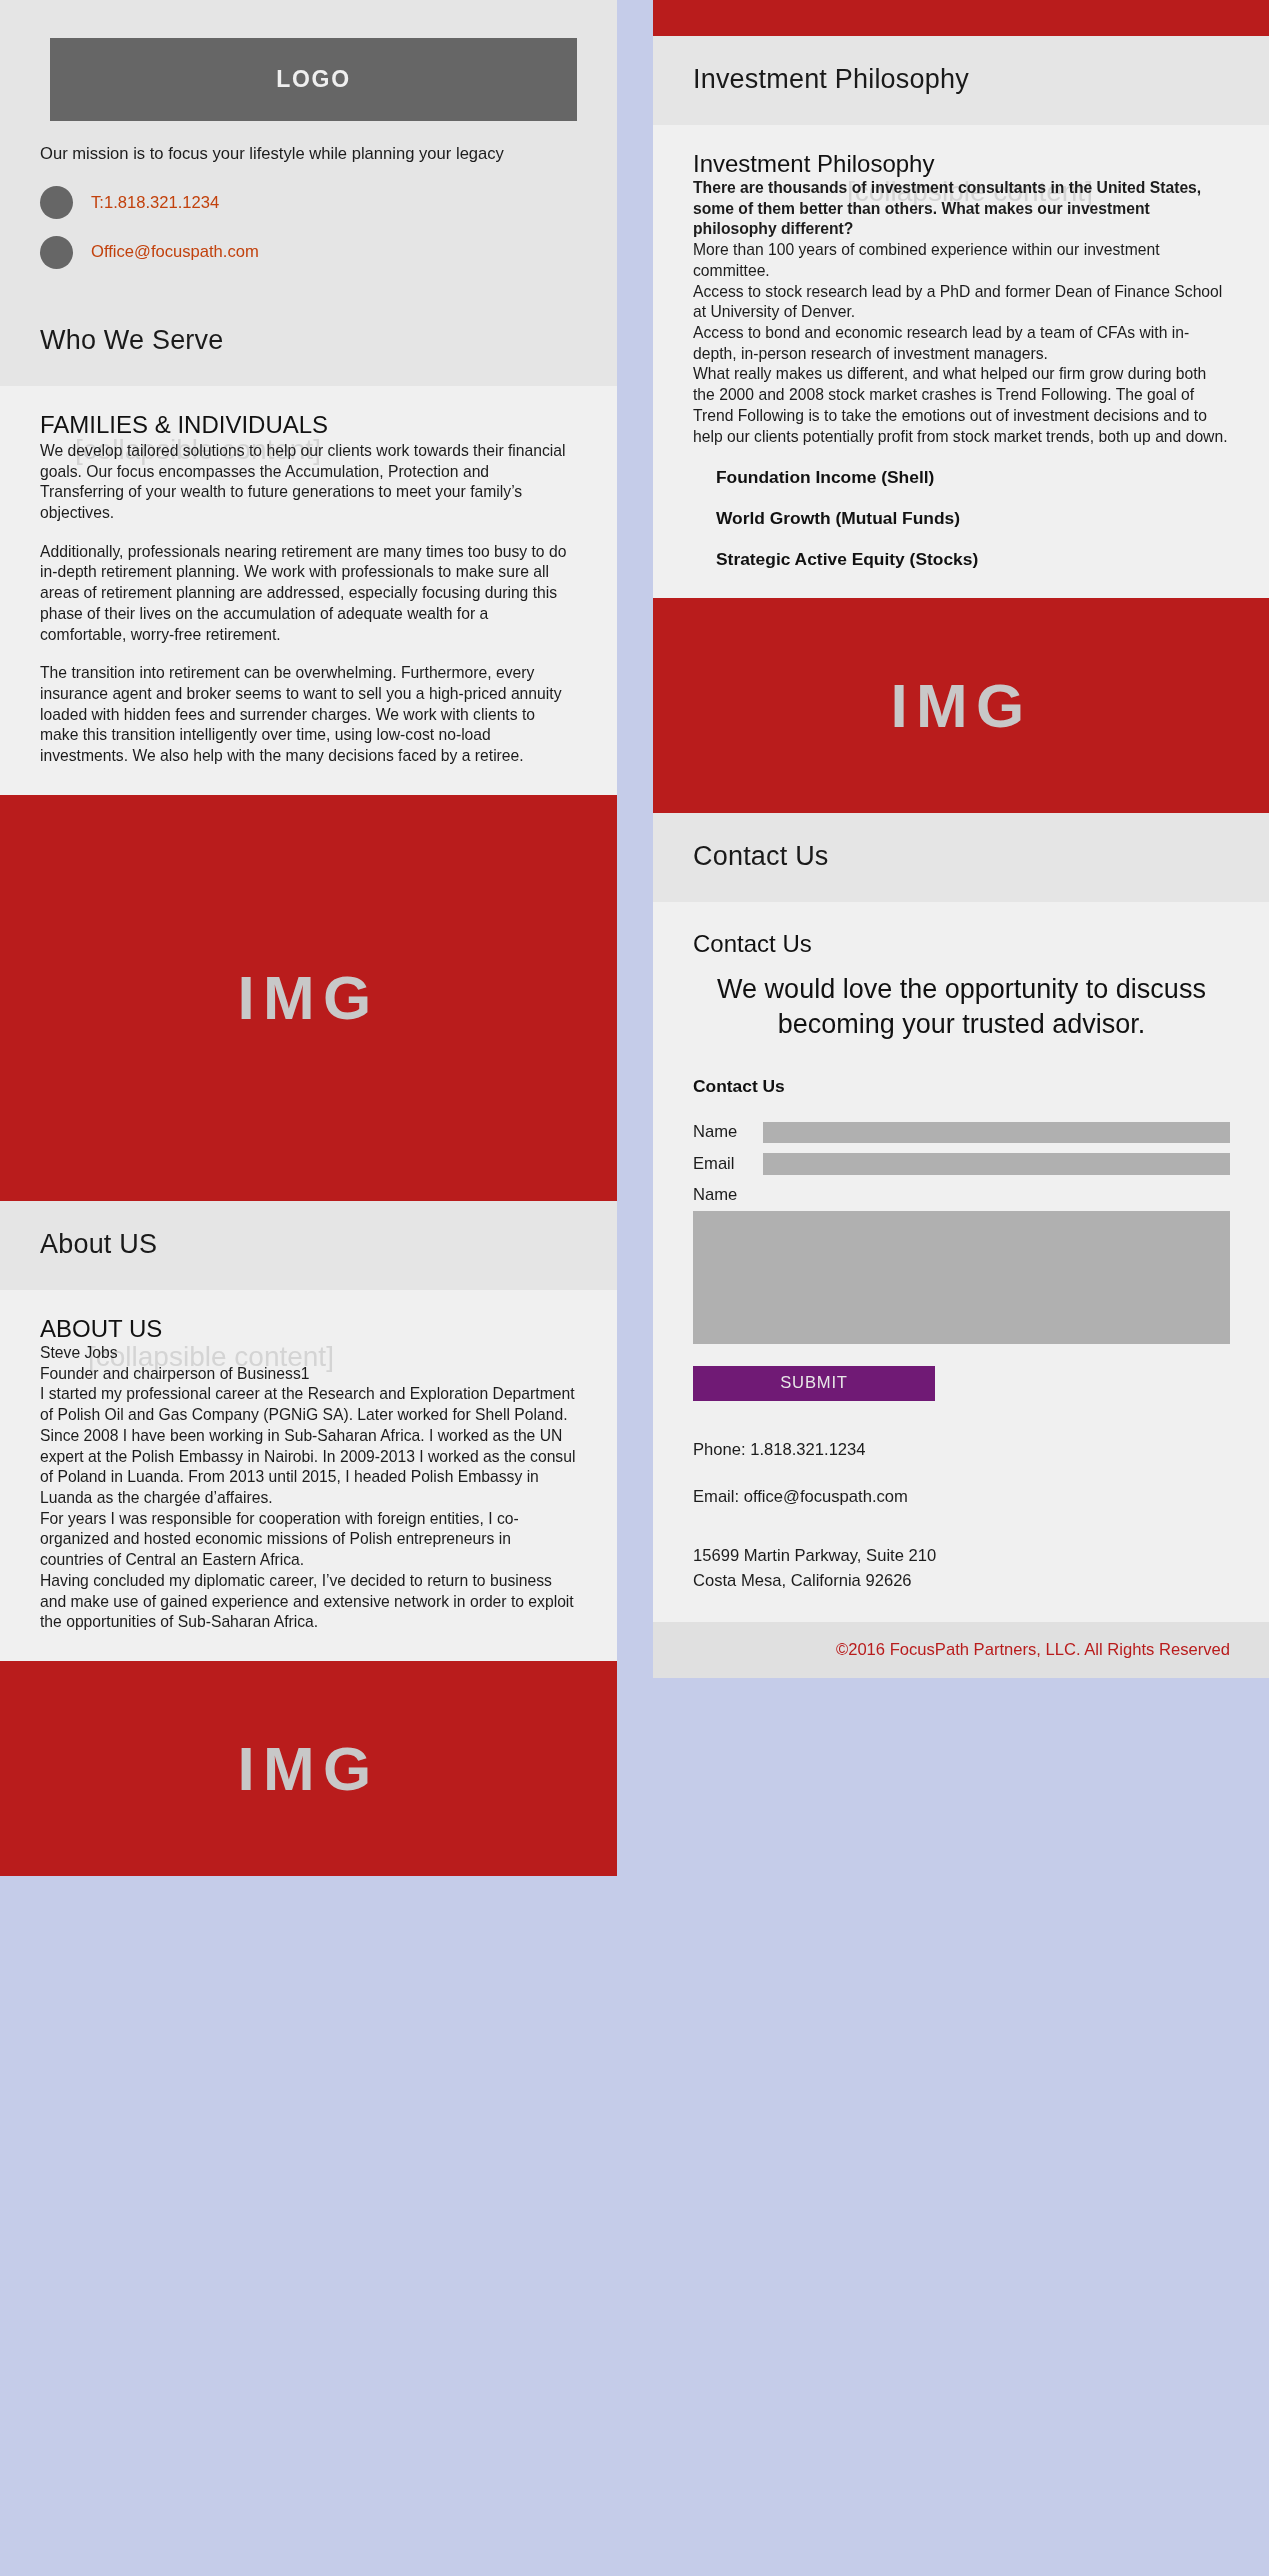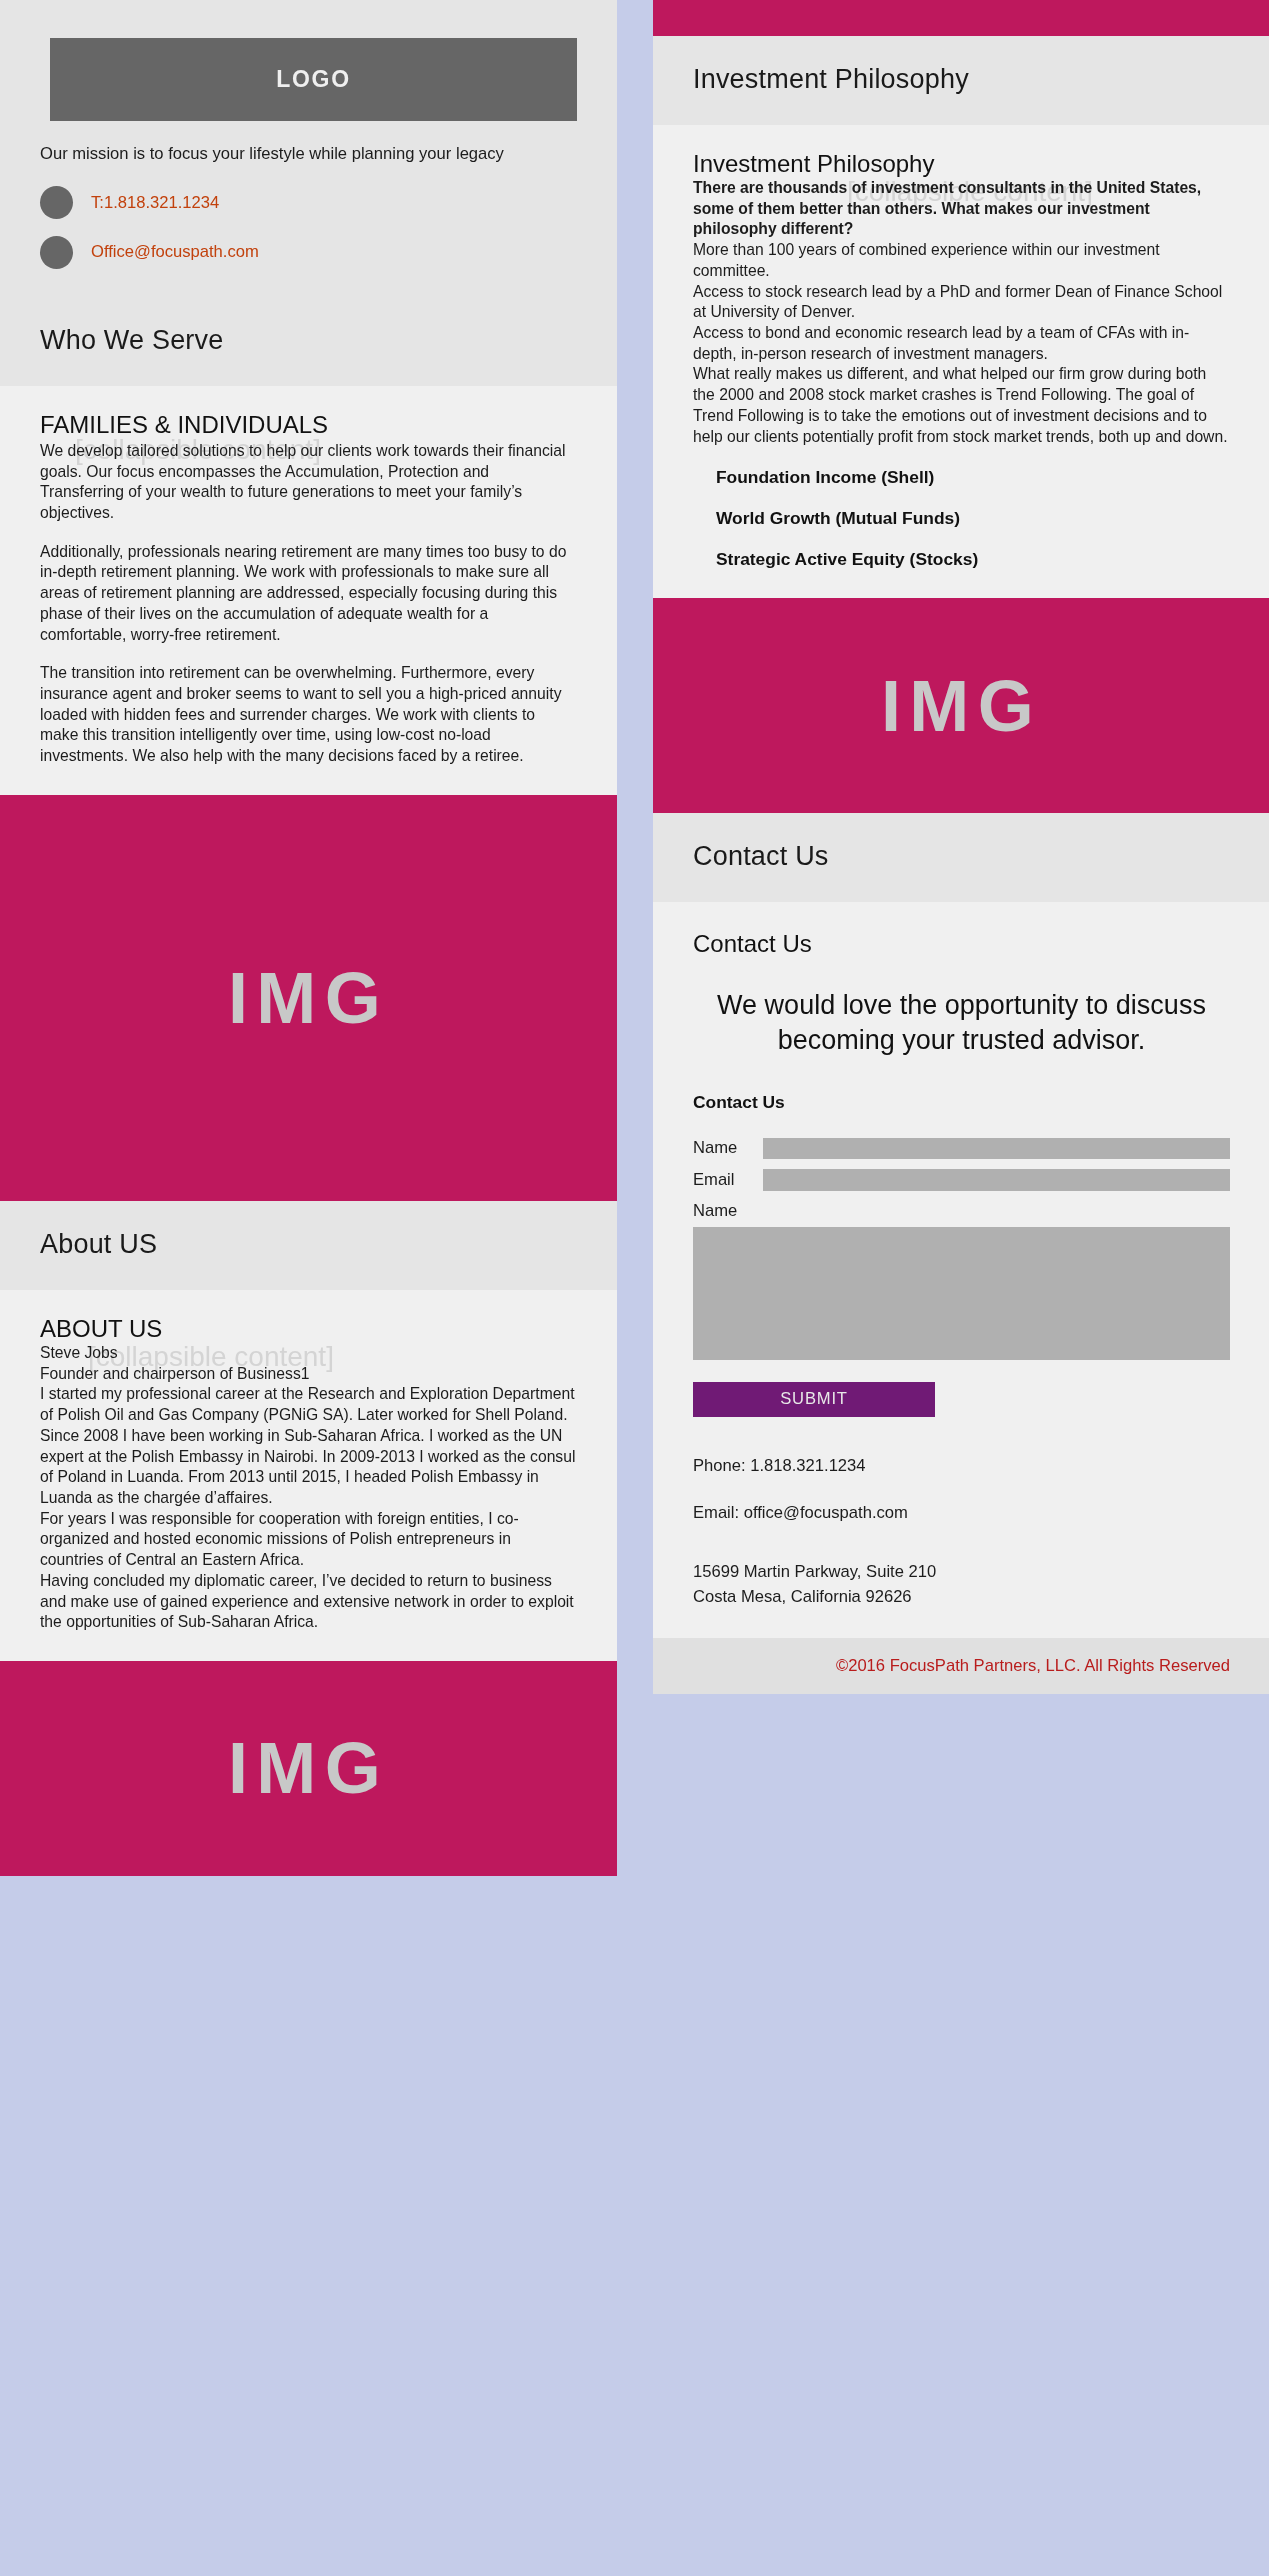--- a/index.html
+++ b/index.html
@@ -28,23 +28,23 @@
     padding: 28px 40px 30px 40px;
   }
   .section-bar h2 {
     font-size: 27px;
     font-weight: 400;
     color: #1a1a1a;
     letter-spacing: 0.2px;
   }
 
   .img-block {
-    background: #be185d;
+    background: #b91c1c;
     color: #c8c8c8;
-    font-size: 72px;
+    font-size: 62px;
     font-weight: 700;
     letter-spacing: 8.3px;
     display: flex;
     align-items: center;
     justify-content: center;
   }
 
   
   .logo-wrap { padding: 38px 40px 0 40px; background: #e5e5e5; margin-left: 10px; }
   .logo-box {
@@ -277,21 +277,21 @@
       <span>IMG</span>
     </div>
 
     <div class="section-bar">
       <h2>Contact Us</h2>
     </div>
 
     <div class="panel" style="padding-top:28px;">
       <h3>Contact Us</h3>
 
-      <div class="cta" style="margin-top:30px;">We would love the opportunity to discuss becoming your trusted advisor.</div>
+      <div class="cta" style="margin-top:14px;">We would love the opportunity to discuss becoming your trusted advisor.</div>
 
       <div class="form-title">Contact Us</div>
 
       <div class="field-row">
         <label>Name</label>
         <input type="text" placeholder="" style="">
       </div>
 
       <div class="field-row">
         <label>Email</label>

